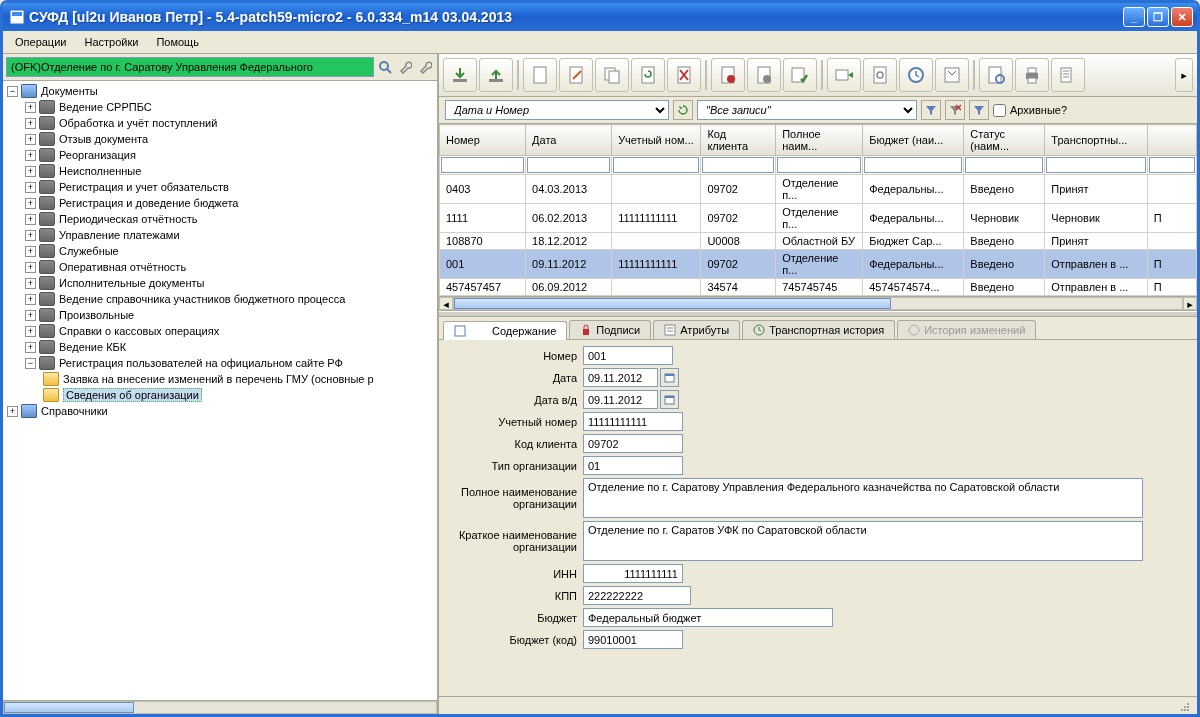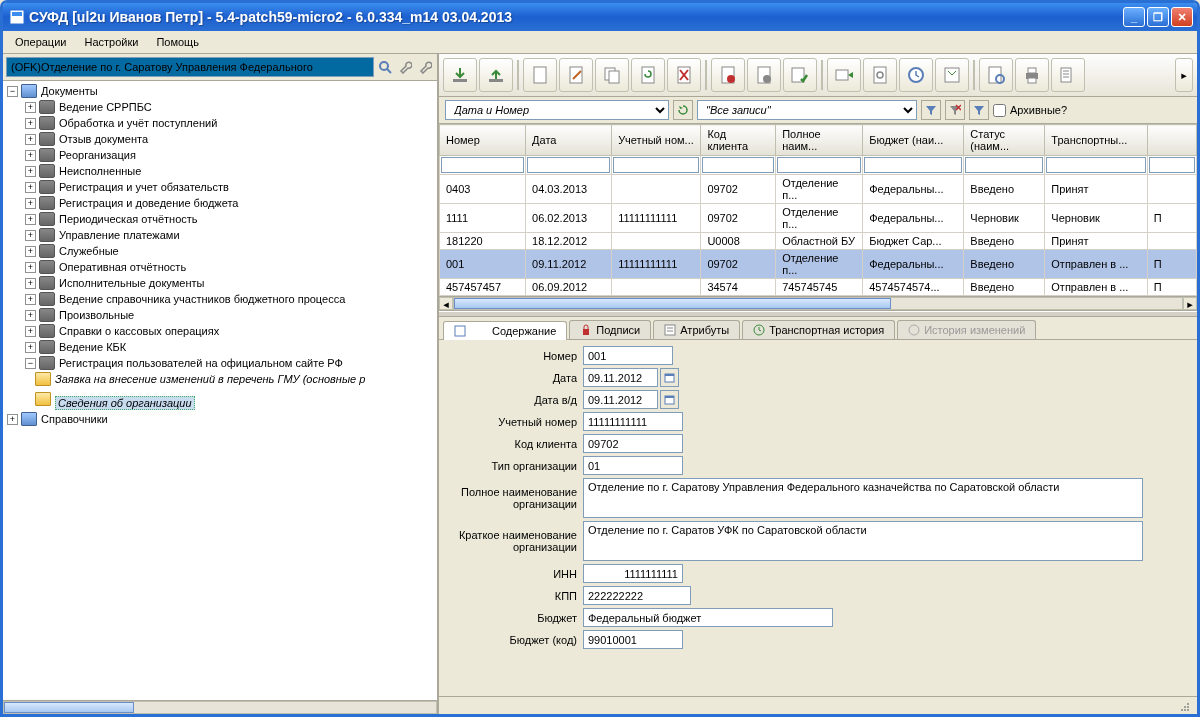--- a/index.html
+++ b/index.html
@@ -13,34 +13,34 @@
 .win-btn { width: 22px; height: 20px; border: 1px solid #fff; border-radius: 3px; background: linear-gradient(#6bb0ff, #2a6fd4); color: #fff; display: flex; align-items: center; justify-content: center; font-weight: bold; cursor: pointer; }
 .win-btn.close { background: linear-gradient(#f08070, #d04020); }
 
 .menubar { background: #ece9d8; border-bottom: 1px solid #aca899; padding: 2px 4px; display: flex; gap: 2px; }
 .menu-item { padding: 3px 8px; cursor: pointer; }
 
 .client { flex: 1; display: flex; overflow: hidden; }
 
 .left-panel { width: 436px; border-right: 2px solid #aca899; display: flex; flex-direction: column; background: #fff; }
 .left-toolbar { background: #ece9d8; border-bottom: 1px solid #aca899; padding: 3px; display: flex; align-items: center; gap: 2px; }
-.breadcrumb-input { flex: 1; border: 1px solid #7f9db9; padding: 2px 4px; background: #0369a1; height: 20px; }
+.breadcrumb-input { flex: 1; border: 1px solid #7f9db9; padding: 2px 4px; background: #22c55e; height: 20px; }
 .tb-icon { width: 18px; height: 18px; display: inline-flex; align-items: center; justify-content: center; cursor: pointer; }
 
 .tree { flex: 1; overflow: auto; padding: 2px 0; background: #fff; }
 .tree-node { display: flex; align-items: center; padding: 1px 2px; white-space: nowrap; cursor: pointer; }
 .tree-node.lvl0 { padding-left: 4px; }
 .tree-node.lvl1 { padding-left: 22px; }
-.tree-node.lvl2 { padding-left: 32px; font-style: italic; }
+.tree-node.lvl2 { padding-left: 40px; }
 .tree-toggle { width: 11px; height: 11px; border: 1px solid #919191; font-size: 9px; line-height: 9px; text-align: center; margin-right: 3px; background: #fff; color: #000; }
 .tree-icon { width: 16px; height: 14px; margin-right: 4px; display: inline-block; }
 .tree-icon.box { background: linear-gradient(#888, #666); border: 1px solid #555; border-radius: 2px; }
 .tree-icon.folder { background: linear-gradient(#ffe9a8, #f0c040); border: 1px solid #c09020; border-radius: 1px; }
 .tree-icon.book { background: linear-gradient(#a0c8ff, #6090d0); border: 1px solid #406090; border-radius: 1px; }
-.tree-label.selected { background: #c8dcf0; border: 1px dotted #4a6; padding: 0 2px; margin-top: 8px; }
+.tree-label.selected { background: #c8dcf0; border: 1px dotted #4a6; padding: 0 2px; }
 
 .right-panel { flex: 1; display: flex; flex-direction: column; overflow: hidden; }
 .big-toolbar { background: linear-gradient(#fdfdfd, #e8e5d8); border-bottom: 1px solid #aca899; padding: 4px; display: flex; gap: 2px; align-items: center; }
 .big-btn { width: 34px; height: 34px; border: 1px solid #c0c0b0; border-radius: 3px; background: linear-gradient(#fff, #ece9d8); display: flex; align-items: center; justify-content: center; cursor: pointer; }
 .sep { width: 2px; height: 30px; background: #c0c0b0; margin: 0 2px; }
 
 .filter-bar { background: #ece9d8; border-bottom: 1px solid #aca899; padding: 3px 6px; display: flex; align-items: center; gap: 4px; }
 .filter-select { border: 1px solid #7f9db9; background: #fff; height: 20px; padding: 1px 4px; font-style: italic; }
 .filter-btn { width: 20px; height: 20px; border: 1px solid #aca899; background: #ece9d8; cursor: pointer; display: flex; align-items: center; justify-content: center; }
 
@@ -423,21 +423,21 @@
                 <td>06.02.2013</td>
                 <td>11111111111</td>
                 <td>09702</td>
                 <td>Отделение п...</td>
                 <td>Федеральны...</td>
                 <td>Черновик</td>
                 <td>Черновик</td>
                 <td>П</td>
               </tr>
               <tr>
-                <td>181220</td>
+                <td>108870</td>
                 <td>18.12.2012</td>
                 <td></td>
                 <td>U0008</td>
                 <td>Областной БУ</td>
                 <td>Бюджет Сар...</td>
                 <td>Введено</td>
                 <td>Принят</td>
                 <td></td>
               </tr>
               <tr class="selected">

